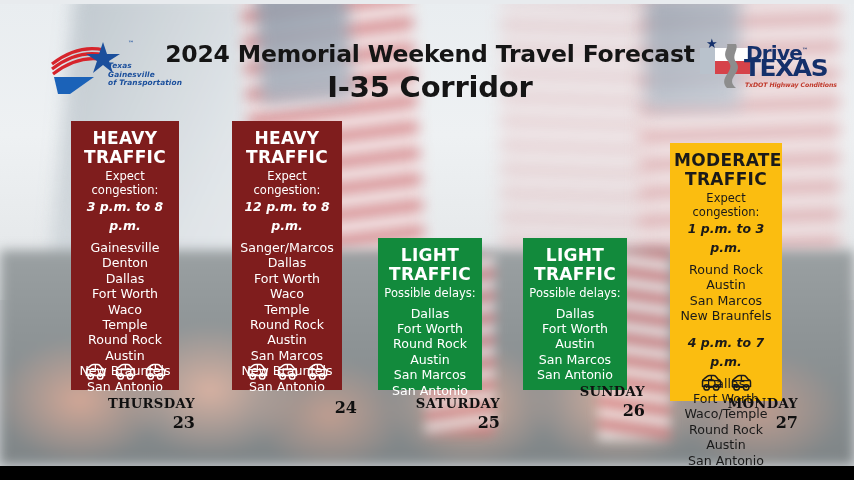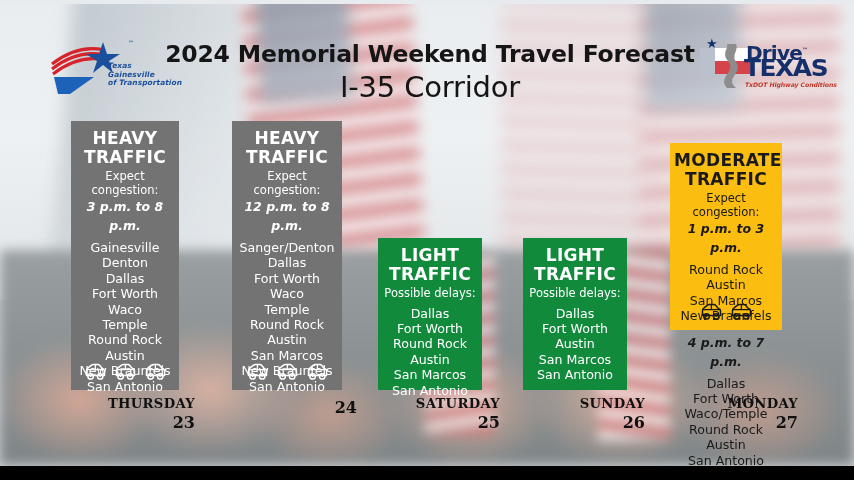--- a/index.html
+++ b/index.html
@@ -101,21 +101,21 @@
   }
   .txdot-tm { position:absolute; left:80px; top:1px; font-size:6px; color:#1b4f9c; font-weight:bold; }
 
   
   .title-wrap { position:absolute; left:160px; top:40px; width:540px; text-align:center; }
   .title-line1 {
     font-family:"DejaVu Sans", sans-serif; font-weight:bold;
     font-size:23.5px; color:#151515; letter-spacing:-.2px; white-space:nowrap;
   }
   .title-line2 {
-    font-family:"DejaVu Sans", sans-serif; font-weight:normal;
+    font-family:"DejaVu Sans", sans-serif; font-weight:bold;
     font-size:29px; color:#151515; margin-top:2px; letter-spacing:-.2px;
   }
 
   
   .drivetx { position:absolute; left:700px; top:36px; width:122px; height:58px; }
   .dtx-star { position:absolute; left:6px; top:1px; font-size:13px; color:#14306b; line-height:1; }
   .dtx-flagbox { position:absolute; left:0; top:8px; width:50px; height:42px; }
   .dtx-road { position:absolute; left:14px; top:8px; width:28px; height:44px; }
   .dtx-drive {
     position:absolute; left:46px; top:4px;
@@ -146,21 +146,21 @@
     margin-top:3px;
   }
   .card .time {
     font-family:"DejaVu Sans", sans-serif; font-style:italic; font-weight:bold;
     font-size:12.5px; line-height:19px;
   }
   .card .cities {
     font-family:"DejaVu Sans", sans-serif; font-size:12.6px; line-height:15.4px;
     margin-top:5px;
   }
-  .card.red { background:#737373; color:#fff; }
+  .card.red { background:#7f1d1d; color:#fff; }
   .card.green { background:#128a3c; color:#fff; }
   .card.yellow { background:#fbbd10; color:#1a1a1a; }
 
   .cars { position:absolute; left:0; bottom:9px; width:100%;
           display:flex; justify-content:center; gap:7px; }
   .car-ico { display:block; }
 
   
   .daylabel { position:absolute; z-index:7; text-align:right; width:140px; }
   .daylabel .dname {
@@ -285,21 +285,21 @@
       <div class="dnum">23</div>
     </div>
     <div class="card red" style="left:232px;top:121px;width:110px;height:269px;padding:8px 4px 34px;">
       <div class="hdr">
         <div>HEAVY</div>
         <div>TRAFFIC</div>
       </div>
       <div class="sub">Expect congestion:</div>
       <div class="time">12 p.m. to 8 p.m.</div>
       <div class="cities">
-        <div>Sanger/Denton</div>
+        <div>Sanger/Marcos</div>
         <div>Dallas</div>
         <div>Fort Worth</div>
         <div>Waco</div>
         <div>Temple</div>
         <div>Round Rock</div>
         <div>Austin</div>
         <div>San Marcos</div>
         <div>New Braunfels</div>
         <div>San Antonio</div>
       </div>
@@ -362,25 +362,25 @@
       </div>
       <div class="sub">Possible delays:</div>
       <div class="cities">
         <div>Dallas</div>
         <div>Fort Worth</div>
         <div>Austin</div>
         <div>San Marcos</div>
         <div>San Antonio</div>
       </div>
     </div>
-    <div class="daylabel" style="left:505px;top:396px;">
+    <div class="daylabel" style="left:505px;top:384px;">
       <div class="dname">SUNDAY</div>
       <div class="dnum">26</div>
     </div>
-    <div class="card yellow" style="left:670px;top:143px;width:112px;height:187px;padding:8px 4px 34px;">
+    <div class="card yellow" style="left:670px;top:143px;width:112px;height:258px;padding:8px 4px 34px;">
       <div class="hdr">
         <div>MODERATE</div>
         <div>TRAFFIC</div>
       </div>
       <div class="sub">Expect congestion:</div>
       <div class="time">1 p.m. to 3 p.m.</div>
       <div class="cities">
         <div>Round Rock</div>
         <div>Austin</div>
         <div>San Marcos</div>

